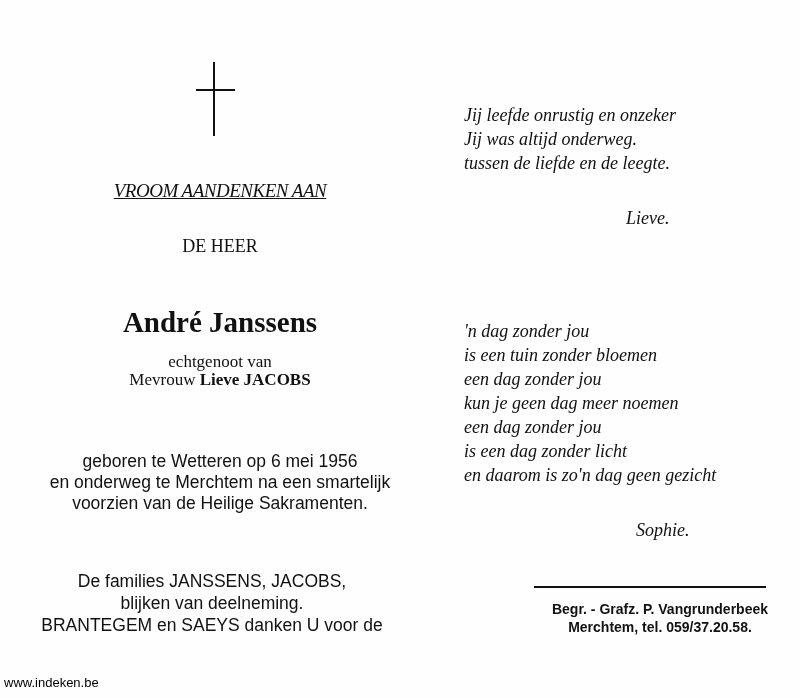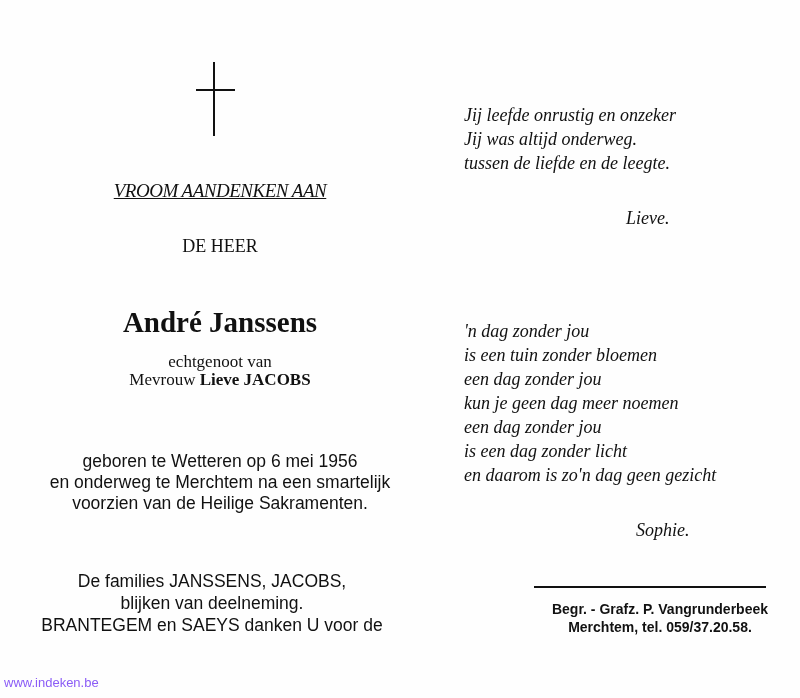--- a/index.html
+++ b/index.html
@@ -18,21 +18,21 @@
   .spouse2 b { font-weight:bold; }
   .life { top:419px; font-size:17.5px; line-height:21px;margin-top:32px; }
   .thanks { left:32px; top:570px; font-size:17.5px; line-height:22px; text-align:center; width:360px; }
   .poem { font-size:18px; font-style:italic; line-height:24px; }
   .poem1 { left:464px; top:103px; }
   .sig1 { left:626px; top:208px; font-size:18px; font-style:italic; }
   .poem2 { left:464px; top:319px; }
   .sig2 { left:636px; top:520px; font-size:18px; font-style:italic;font-family:Liberation Serif, serif; }
   .rule { left:534px; top:586px; width:232px; height:2px; background:#111; }
   .undertaker { left:520px; top:600px; width:280px; text-align:center; font-size:14px; font-weight:bold; line-height:18px; }
-  .watermark { left:4px; top:675px; font-size:13px; color:#8b5cf6; }
+  .watermark { left:4px; top:675px; font-size:13px; color:#000000; }
 </style>
 </head>
 <body>
 
 <div>
   <div class="cross-v"></div>
   <div class="cross-h"></div>
 </div>
 
 <div class="abs center-col serif vroom">VROOM AANDENKEN AAN</div>

